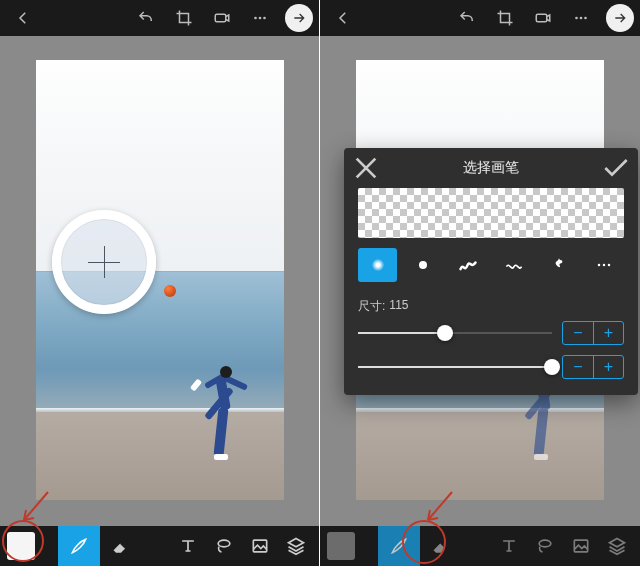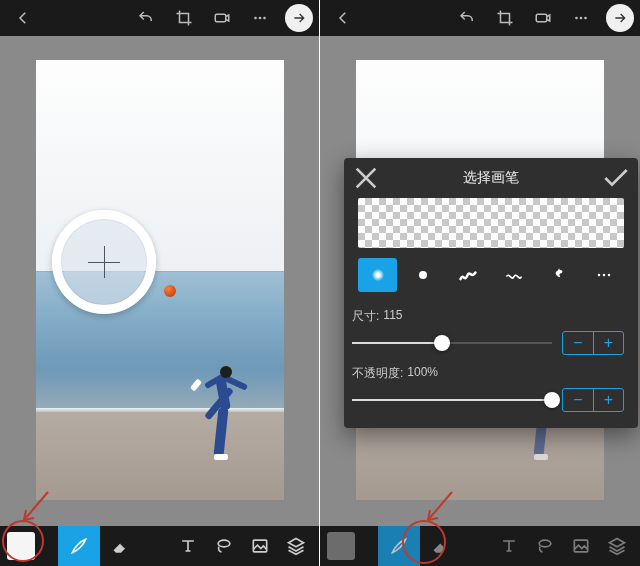--- a/index.html
+++ b/index.html
@@ -174,21 +174,21 @@
   }
   .anno-arrow {
     position: absolute;
     pointer-events: none;
     z-index: 30;
   }
 
   
   .modal {
     position: absolute;
-    left: 24px; right: 2px; top: 158px;
+    left: 24px; right: 2px; top: 148px;
     background: #2f2f2f;
     border-radius: 4px;
     box-shadow: 0 8px 24px rgba(0,0,0,.45);
     color: #ddd;
     z-index: 15;
     padding-bottom: 10px;
     font-size: 12px;
   }
   .mhead {
     display: flex; align-items: center; height: 40px;
@@ -221,21 +221,21 @@
   .brush svg, .brush .dot { width: 20px; height: 20px; }
   .dot-soft {
     width: 12px; height: 12px; border-radius: 50%;
     background: radial-gradient(circle, #fff 20%, rgba(255,255,255,0) 75%);
   }
   .dot-hard {
     width: 8px; height: 8px; border-radius: 50%; background: #fff;
   }
 
   .sliderrow {
-    padding: 4px 14px 6px 8px;
+    padding: 4px 14px 6px 14px;
     position: relative;
   }
   .slabel { color: #ccc; margin-bottom: 6px; display: flex; gap: 4px; }
   .sliderwrap { display: flex; align-items: center; gap: 10px; }
   .track {
     position: relative; flex: 1; height: 2px; background: #555;
   }
   .fill {
     position: absolute; left: 0; top: 0; bottom: 0; background: #ddd;
   }
@@ -483,24 +483,20 @@
           <div class="thumb" style="left:45%"></div>
         </div>
         <div class="pm">
           <div class="b">−</div>
           <div class="b">+</div>
         </div>
       </div>
     </div>
 
     <div class="sliderrow">
-      <div class="slabel">
-        <span>不透明度:</span>
-        <span>100%</span>
-      </div>
       <div class="sliderwrap">
         <div class="track">
           <div class="fill" style="width:100%"></div>
           <div class="thumb" style="left:100%"></div>
         </div>
         <div class="pm">
           <div class="b">−</div>
           <div class="b">+</div>
         </div>
       </div>

